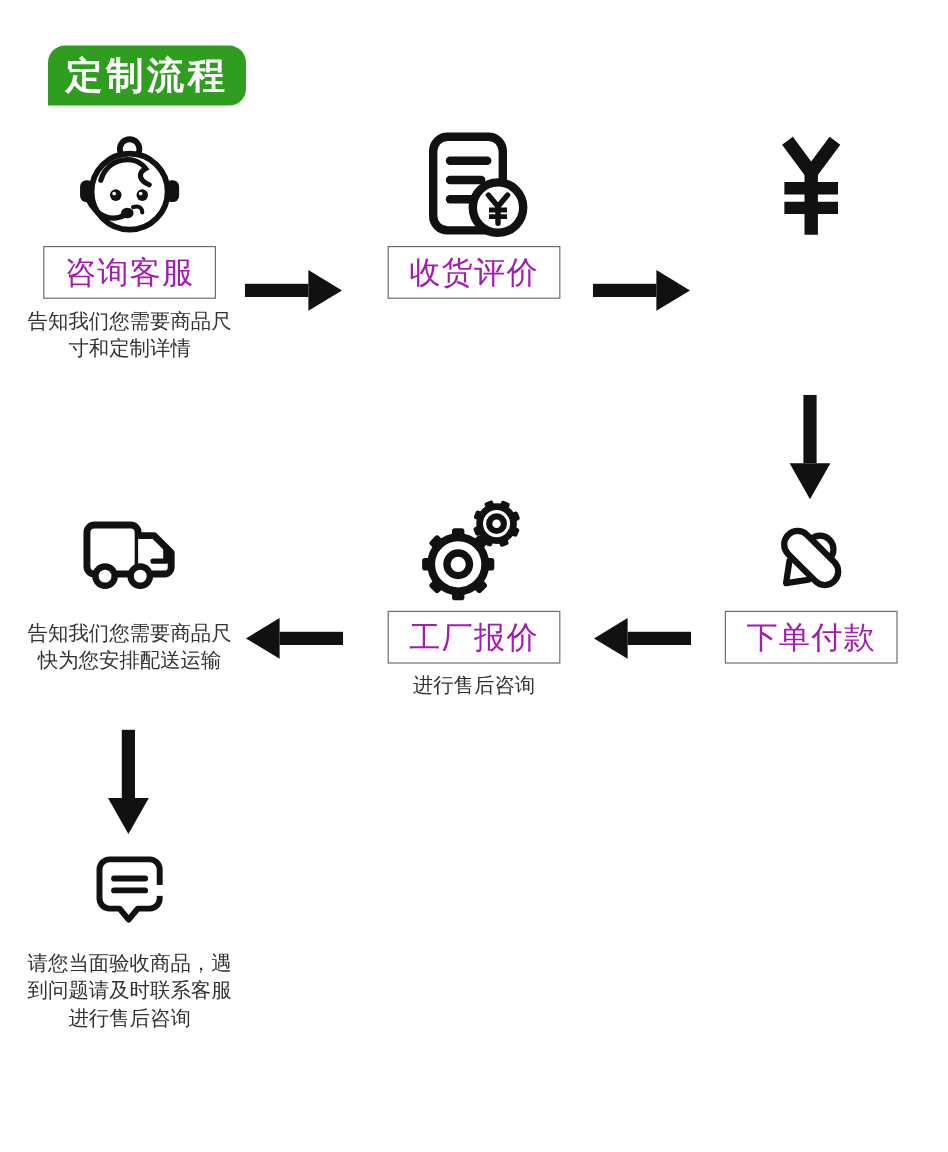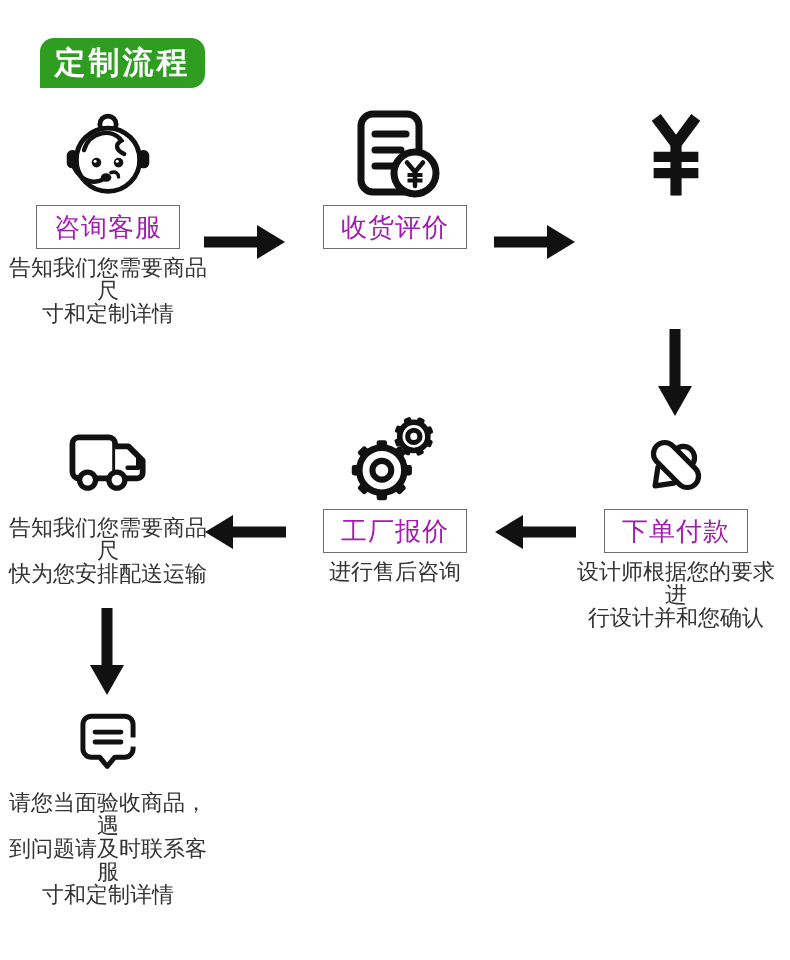--- a/index.html
+++ b/index.html
@@ -18,21 +18,21 @@
   .icon-box{display:flex;align-items:flex-end;justify-content:center;margin-bottom:4px;}
   .icon-box.h1{height:96px}
   .icon-box.h2{height:90px}
   .icon-box.h3{height:80px}
   .label-box{
     width:142px;height:42px;border:1px solid #6e6e6e;background:#fff;
     display:flex;align-items:center;justify-content:center;
     font-size:26px;color:#a21caf;letter-spacing:1px;white-space:nowrap;
   }
   .desc{
-    margin-top:7px;font-size:22px;line-height:23px;color:#333;
+    margin-top:7px;font-size:17px;line-height:23px;color:#333;
     text-align:center;white-space:pre-line;
   }
 
   .step1{left:0;top:105px}
   .step2{left:287px;top:105px}
   .step3{left:568px;top:105px}
   .step4{left:568px;top:415px}
   .step5{left:287px;top:415px}
   .step6{left:0;top:415px}
   .step7{left:0;top:700px}
@@ -106,22 +106,20 @@
   </div>
 
   <div class="step step4">
     <div class="icon-box h2">
       <svg width="80" height="80" viewBox="0 0 100 100">
         <path d="M13 50 L32 36 H63 A14 14 0 0 1 63 64 H32 Z" transform="rotate(-45 50 50)" fill="#fff" stroke="#111" stroke-width="6.5" stroke-linejoin="round"></path>
         <rect x="16" y="36" width="68" height="28" rx="14" transform="rotate(45 50 50)" fill="#fff" stroke="#111" stroke-width="6.5"></rect>
       </svg>
     </div>
     <div class="label-box">下单付款</div>
-    <div class="desc">设计师根据您的要求进
-行设计并和您确认</div>
   </div>
 
   <div class="step step5">
     <div class="icon-box h2">
       <svg width="94" height="94" viewBox="0 0 100 100">
         <g>
           <rect x="66.5" y="6" width="8" height="10" rx="2" fill="#111" transform="rotate(22.5 70 27)"></rect>
           <rect x="66.5" y="6" width="8" height="10" rx="2" fill="#111" transform="rotate(67.5 70 27)"></rect>
           <rect x="66.5" y="6" width="8" height="10" rx="2" fill="#111" transform="rotate(112.5 70 27)"></rect>
           <rect x="66.5" y="6" width="8" height="10" rx="2" fill="#111" transform="rotate(157.5 70 27)"></rect>
@@ -168,21 +166,21 @@
     <div class="icon-box h3">
       <svg width="76" height="76" viewBox="0 0 100 100">
         <path d="M28 16 H72 A11 11 0 0 1 83 27 V59 A11 11 0 0 1 72 70 H59 L49 82 L39 70 H28 A11 11 0 0 1 17 59 V27 A11 11 0 0 1 28 16 Z" fill="#fff" stroke="#111" stroke-width="6.5" stroke-linejoin="round"></path>
         <line x1="33" y1="37" x2="67" y2="37" stroke="#111" stroke-width="6.5" stroke-linecap="round"></line>
         <line x1="33" y1="50" x2="67" y2="50" stroke="#111" stroke-width="6.5" stroke-linecap="round"></line>
         <rect x="76" y="44" width="12" height="12" fill="#fff"></rect>
       </svg>
     </div>
     <div class="desc">请您当面验收商品，遇
 到问题请及时联系客服
-寸和定制详情</div>
+进行售后咨询</div>
   </div>
 
   <div class="arrow ar1">
     <svg width="82" height="36" viewBox="0 0 82 36">
         <rect x="0" y="12.5" width="53" height="11" fill="#111"></rect>
         <polygon points="53,1 53,35 81,18" fill="#111"></polygon>
       </svg>
   </div>
   <div class="arrow ar2">
     <svg width="82" height="36" viewBox="0 0 82 36">

